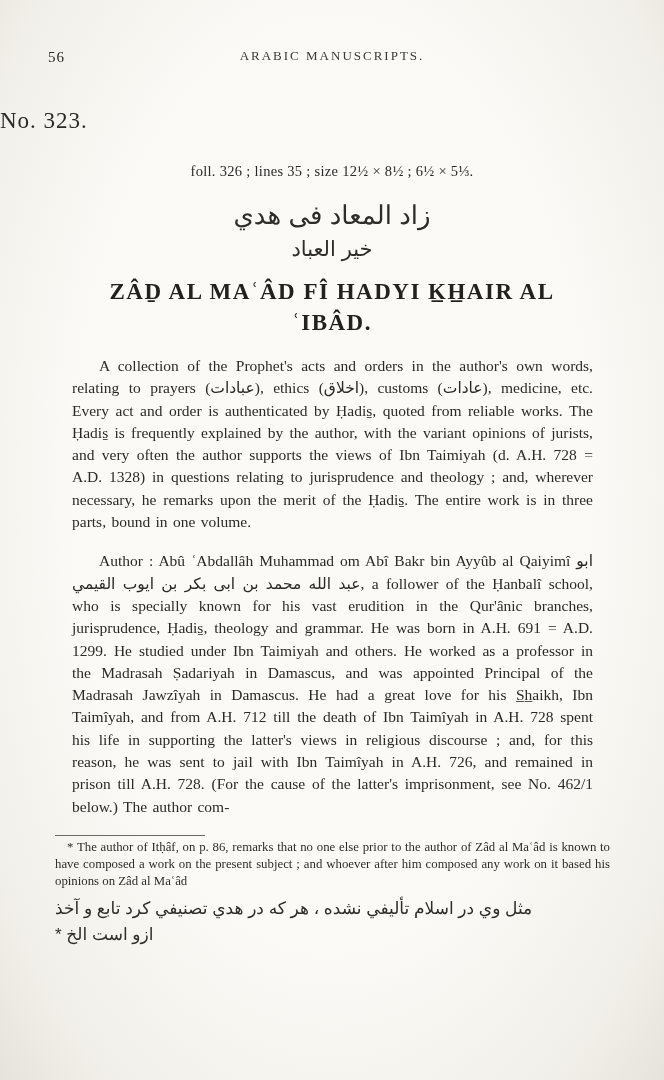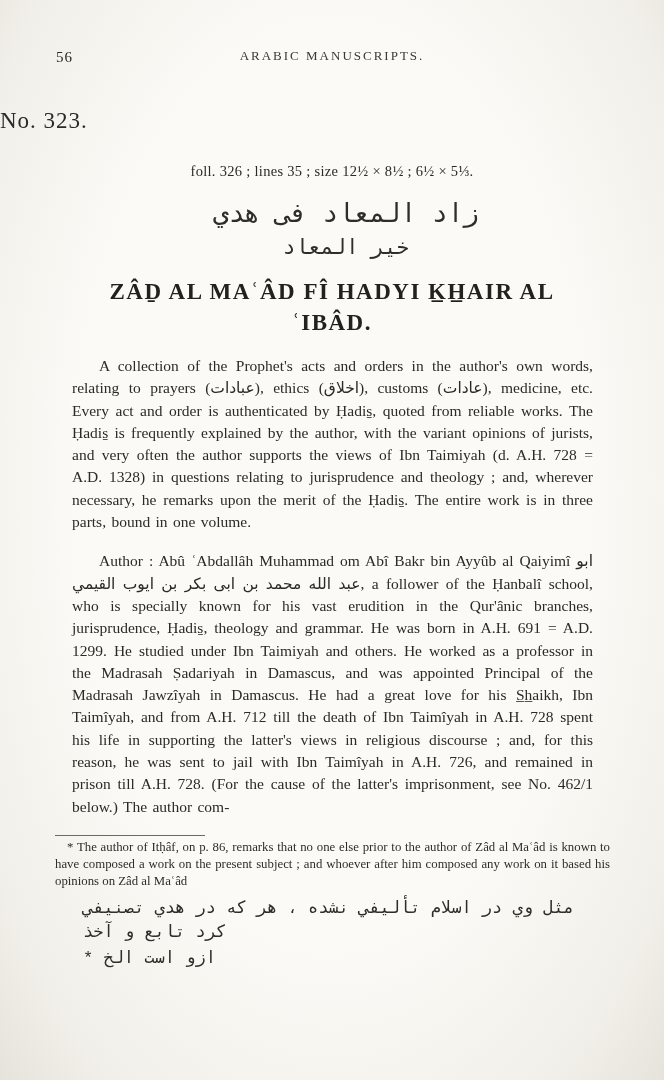--- a/index.html
+++ b/index.html
@@ -17,21 +17,21 @@
   }
 
   
   .header {
     position: relative;
     margin-top: 48px;
     height: 18px;
   }
   .page-num {
     position: absolute;
-    left: 56px; top: 1px;
+    left: 48px; top: 1px;
     font-size: 15px;
     letter-spacing: 1px;
   }
   .running-header {
     display: block;
     text-align: center;
     font-size: 13px;
     letter-spacing: 2px;
     color: #3a3936;
   }
@@ -52,21 +52,21 @@
     letter-spacing: 1px;
   }
 
   .collation {
     margin-top: 29px;
     text-align: center;
     font-size: 14.5px;
     letter-spacing: 0.3px;
   }
 
-  .ar { font-family: Liberation Mono, monospace; padding-left: 28px; }
+  .ar { font-family: Liberation Sans, sans-serif; }
 
   .arabic-title-1 {
     margin-top: 20px;
     text-align: center;
     font-size: 26px;
     line-height: 30px;
     direction: rtl;
     color: #2e2d2a;
   }
   .arabic-title-2 {
@@ -143,21 +143,21 @@
     <span class="page-num">56</span>
     <span class="running-header">ARABIC MANUSCRIPTS.</span>
   </div>
 
 
   <div class="entry-no">No. 323.</div>
 
   <div class="collation">foll. 326 ; lines 35 ; size 12½ × 8½ ; 6½ × 5⅓.</div>
 
   <div class="arabic-title-1 ar" dir="rtl">زاد المعاد فى هدي</div>
-  <div class="arabic-title-2 ar" dir="rtl">خير المعاد</div>
+  <div class="arabic-title-2 ar" dir="rtl">خير العباد</div>
 
   <div class="translit-title">
     <div>ZÂḎ AL MAʿÂD FÎ HADYI K̲H̲AIR AL</div>
     <div>ʿIBÂD.</div>
   </div>
 
   <div class="body-text">
     <p class="para">A collection of the Prophet's acts and orders in the author's own words, relating to prayers (عبادات), ethics (اخلاق), customs (عادات), medicine, etc.  Every act and order is authenticated by Ḥadis̱, quoted from reliable works.  The Ḥadis̱ is frequently explained by the author, with the variant opinions of jurists, and very often the author supports the views of Ibn Taimiyah (d. A.H. 728 = A.D. 1328) in questions relating to jurisprudence and theology ; and, wherever necessary, he remarks upon the merit of the Ḥadis̱.  The entire work is in three parts, bound in one volume.</p>
     <p class="para">Author : Abû ʿAbdallâh Muhammad om Abî Bakr bin Ayyûb al Qaiyimî ابو عبد الله محمد بن ابى بكر بن ايوب القيمي, a follower of the Ḥanbalî school, who is specially known for his vast erudition in the Qur'ânic branches, jurisprudence, Ḥadis̱, theology and grammar.  He was born in A.H. 691 = A.D. 1299.  He studied under Ibn Taimiyah and others.  He worked as a professor in the Madrasah Ṣadariyah in Damascus, and was appointed Principal of the Madrasah Jawzîyah in Damascus.  He had a great love for his S̲h̲aikh, Ibn Taimîyah, and from A.H. 712 till the death of Ibn Taimîyah in A.H. 728 spent his life in supporting the latter's views in religious discourse ; and, for this reason, he was sent to jail with Ibn Taimîyah in A.H. 726, and remained in prison till A.H. 728.  (For the cause of the latter's imprisonment, see No. 462/1 below.)  The author com-</p>
   </div>

